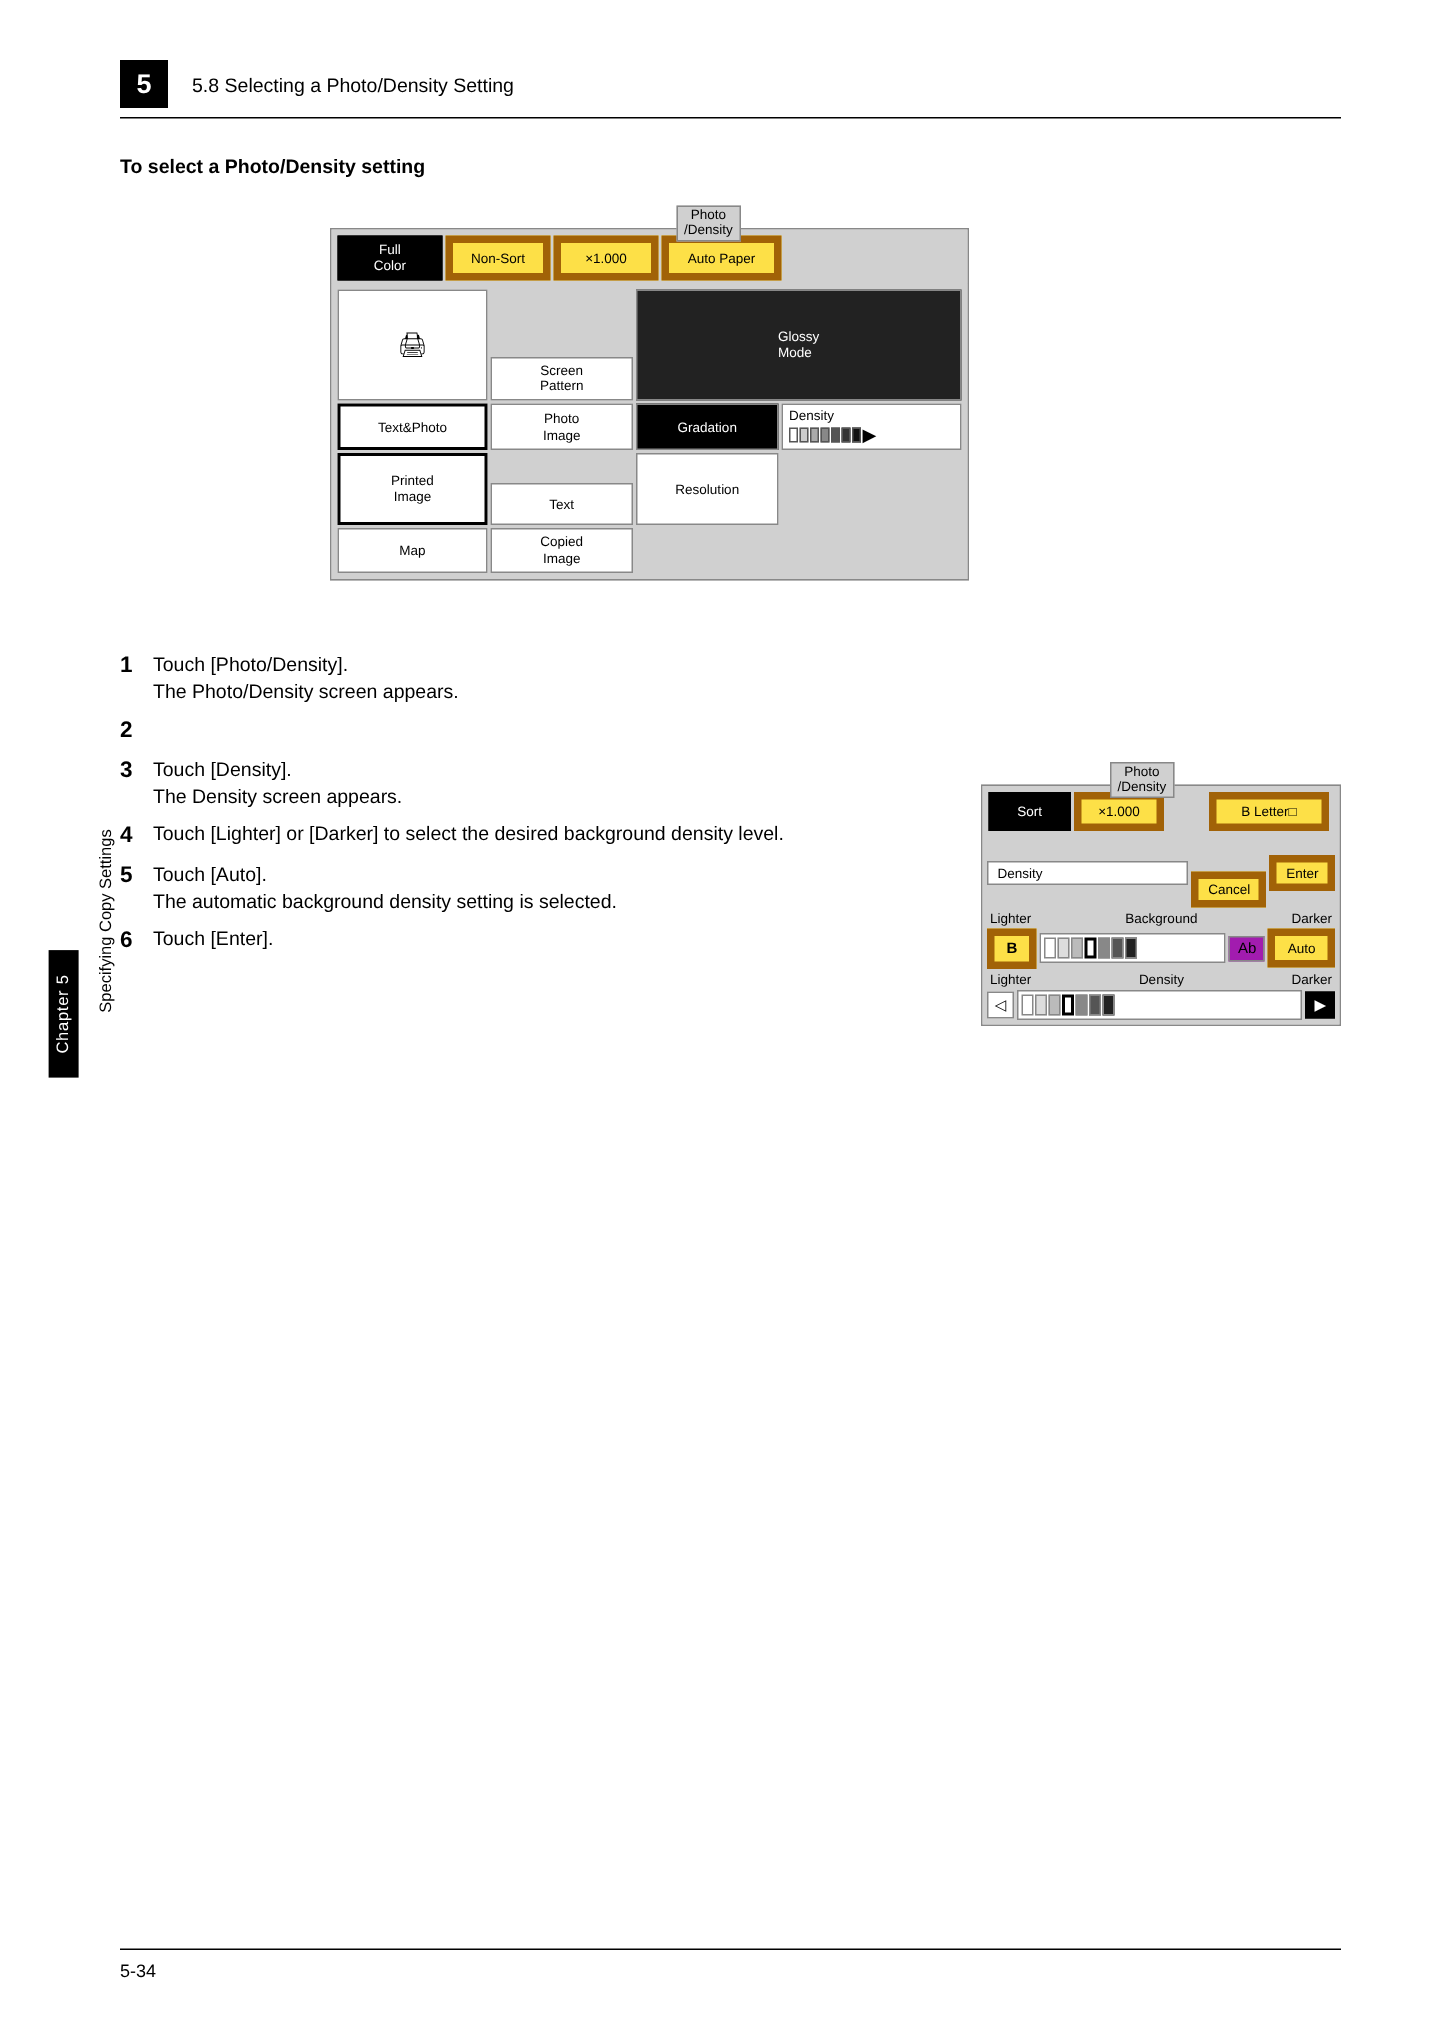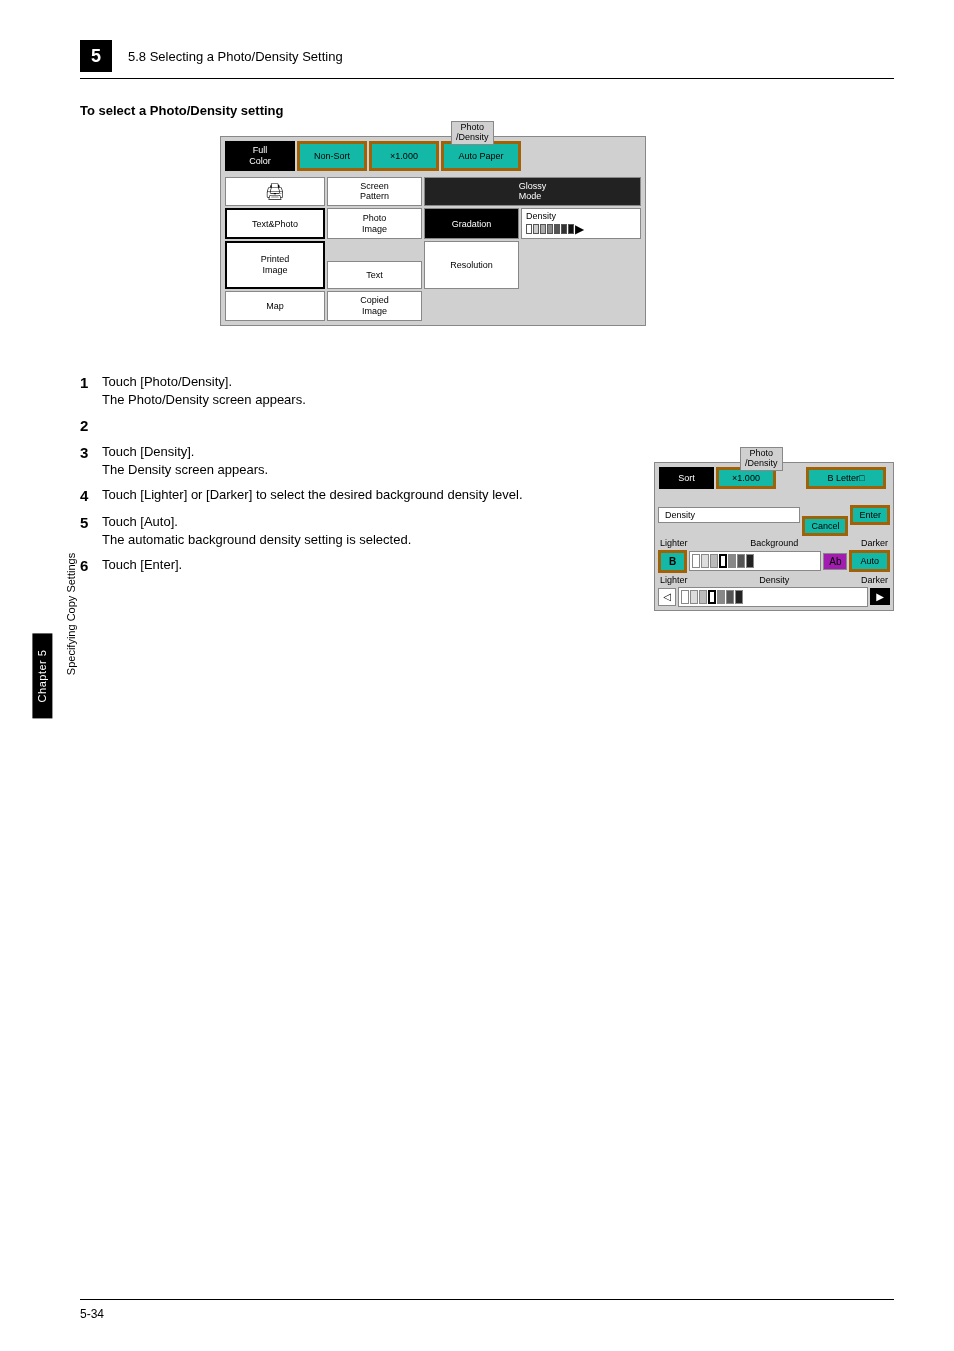--- a/index.html
+++ b/index.html
@@ -70,35 +70,35 @@
 
     .header-title {
       font-size: 13px;
       color: #000;
     }
 
     
     .section-heading {
       font-weight: bold;
       font-size: 13px;
-      margin-bottom: 0;
+      margin-bottom: 16px;
     }
 
     
     .ui-panel {
       border: 1px solid #888;
       background: #d0d0d0;
       display: inline-block;
       margin-left: 80px;
       margin-bottom: 24px;
     }
 
     .ui-btn {
-      background: #14b8a6;
-      border: 3px solid #a16207;
+      background: #fde047;
+      border: 5px solid #a16207;
       padding: 3px 8px;
       font-size: 10px;
       cursor: pointer;
       white-space: nowrap;
       display: inline-flex;
       align-items: center;
       justify-content: center;
     }
 
     .ui-btn.active {
@@ -211,21 +211,21 @@
         <div class="ui-btn" style="font-size: 9px; min-width: 70px;">Non-Sort</div>
         <div class="ui-btn" style="font-size: 9px; min-width: 70px;">×1.000</div>
         <div class="ui-btn" style="font-size: 9px; min-width: 80px;">Auto Paper</div>
       </div>
       
       <div style="display: grid; grid-template-columns: 100px 95px 95px 120px; gap: 2px; padding: 4px; background: #d0d0d0;">
 
         <div class="ui-cell" style="font-size: 9px;">
           <span style="font-size: 16px;">🖨</span>
         </div>
-        <div class="ui-cell" style="font-size: 9px; line-height: 1.2;">Screen<br>Pattern</div>
+        <div class="ui-cell" style="font-size: 9px; line-height: 1.2; margin-top: 45px;">Screen<br>Pattern</div>
         <div class="ui-cell" style="grid-column: span 2; font-size: 9px; text-align: left; padding: 2px 4px; background: #222; color: #fff; line-height: 1.2;">Glossy<br>Mode</div>
 
         <div class="ui-cell bold-border" style="font-size: 9px; border: 2px solid #000;">Text&amp;Photo</div>
         <div class="ui-cell" style="font-size: 9px; line-height: 1.2;">Photo<br>Image</div>
         <div class="ui-cell active" style="font-size: 9px;">Gradation</div>
 
         <div style="background: #fff; border: 1px solid #888; padding: 2px 4px; font-size: 9px; display: flex; flex-direction: column; gap: 1px;">
           <div>Density</div>
           <div style="display: flex; align-items: center; gap: 1px;">
             <div style="display: flex; gap: 1px;">

